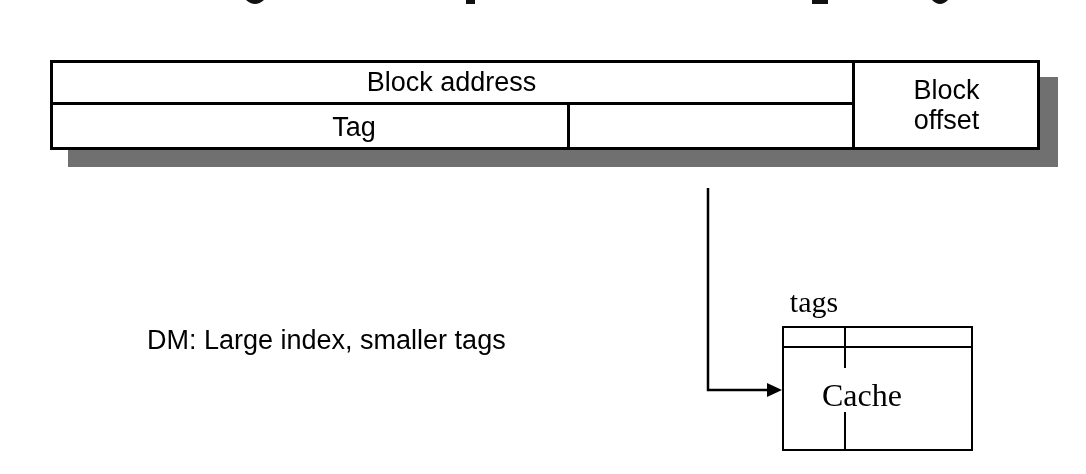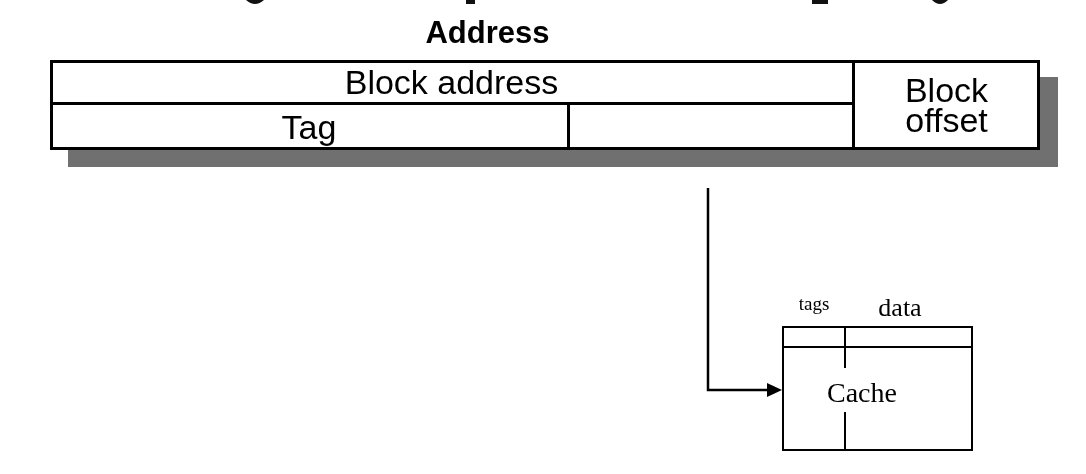--- a/index.html
+++ b/index.html
@@ -6,73 +6,72 @@
   #stage{
     position:relative;width:1086px;height:474px;background:#ffffff;
     overflow:hidden;font-family:"Liberation Sans","DejaVu Sans",sans-serif;color:#000;
   }
   .abs{position:absolute;}
   
   #table-shadow{left:68px;top:77px;width:990px;height:90px;background:#707070;}
   #address-box{left:50px;top:60px;width:990px;height:90px;background:#ffffff;
     border:3px solid #000;box-sizing:border-box;}
   .cell{display:flex;align-items:center;justify-content:center;
-    font-size:34px;line-height:30px;text-align:center;}
+    font-size:27px;line-height:30px;text-align:center;}
   #cell-block-address{left:50px;top:60px;width:803px;height:44px;}
-  #cell-tag{left:50px;top:104px;width:518px;height:46px;}
+  #cell-tag{left:50px;top:104px;width:518px;height:46px;padding-left:45px;}
   #cell-index{left:568px;top:104px;width:285px;height:46px;}
   #cell-block-offset{left:853px;top:60px;width:187px;height:90px;}
   #cell-block-offset span{display:inline-block;width:104px;}
   .hline,.vline{background:#000;}
   #row-divider{left:50px;top:102px;width:803px;height:3px;}
   #tag-index-divider{left:567px;top:102px;width:3px;height:48px;}
   #offset-divider{left:852px;top:60px;width:3px;height:90px;}
   
   #address-title{left:380px;top:16px;width:215px;text-align:center;
     font-size:31px;font-weight:bold;line-height:34px;}
   
   #notes{left:147px;top:255px;font-size:27px;line-height:34px;white-space:pre;}
   
   .serif{font-family:"Liberation Serif","DejaVu Serif",serif;}
-  #tags-label{left:783px;top:293px;width:62px;text-align:center;font-size:19px;}
+  #tags-label{left:783px;top:285px;width:62px;text-align:center;font-size:30px;}
   #data-label{left:845px;top:293px;width:110px;text-align:center;font-size:26px;}
   #cache-box{left:782px;top:326px;width:191px;height:125px;background:#ffffff;
     border:2px solid #000;box-sizing:border-box;}
   #cache-header-line{left:782px;top:346px;width:191px;height:2px;}
   #cache-div-top{left:844px;top:326px;width:2px;height:42px;}
   #cache-div-bottom{left:844px;top:412px;width:2px;height:39px;}
-  #cache-label{left:782px;top:377px;width:160px;text-align:center;font-size:28px;}
+  #cache-label{left:782px;top:377px;width:160px;text-align:center;font-size:32px;}
   
   #overlay{left:0;top:0;width:1086px;height:474px;pointer-events:none;}
 </style>
 </head>
 <body>
 
 <div id="stage">
 
-  <div id="address-title" class="abs">Address</div>
 
   <div id="table-shadow" class="abs"></div>
 
   <div id="address-box" class="abs"></div>
   <div id="row-divider" class="abs hline"></div>
   <div id="tag-index-divider" class="abs vline"></div>
   <div id="offset-divider" class="abs vline"></div>
 
   <div id="cell-block-address" class="abs cell">Block address</div>
   <div id="cell-tag" class="abs cell">Tag</div>
   <div id="cell-block-offset" class="abs cell">
     <span>Block offset</span>
   </div>
 
   <div id="notes" class="abs">
+    <div>DM: Large index, smaller tags</div>
   </div>
 
   <div id="tags-label" class="abs serif">tags</div>
-  <div id="data-label" class="abs serif">data</div>
   <div id="cache-box" class="abs"></div>
   <div id="cache-header-line" class="abs hline"></div>
   <div id="cache-div-top" class="abs vline"></div>
   <div id="cache-div-bottom" class="abs vline"></div>
   <div id="cache-label" class="abs serif">Cache</div>
 
   <svg id="overlay" class="abs" viewBox="0 0 1086 474" xmlns="http://www.w3.org/2000/svg">
 
     <g fill="#111111">
       <path d="M246,0 Q255,8 264,0 Z"></path>

